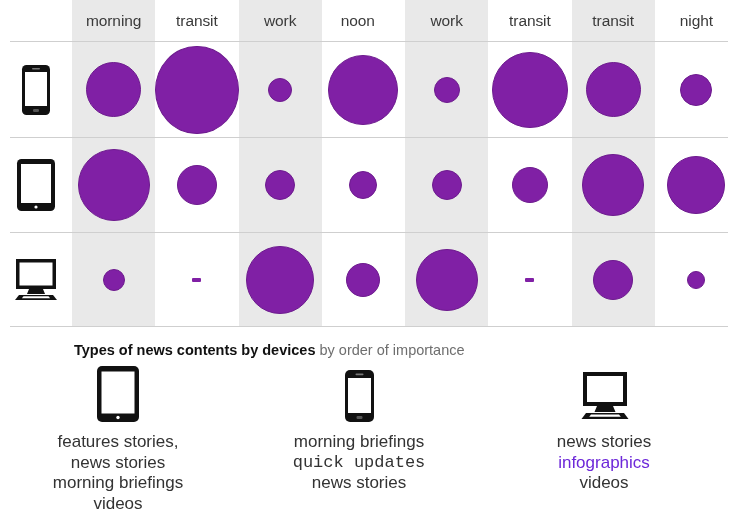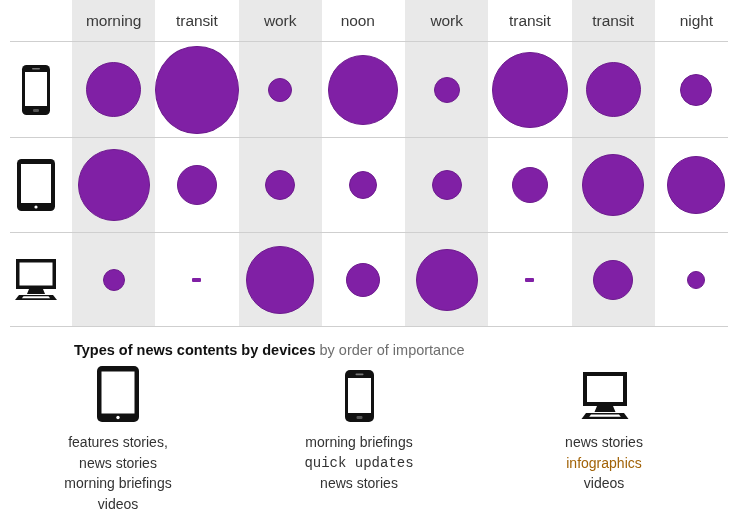--- a/index.html
+++ b/index.html
@@ -137,21 +137,21 @@
   .legend-icon-wrap {
     height: 56px;
     display: flex;
     align-items: flex-end;
     justify-content: center;
   }
   .legend-items {
     margin-top: 9px;
   }
   .legend-item {
-    font-size: 14px;
+    font-size: 17px;
     line-height: 20.5px;
     color: #333333;
     white-space: nowrap;
   }
 
   svg { display: block; }
 </style>
 </head>
 <body>
 
@@ -336,18 +336,18 @@
         <svg width="52" height="52" viewBox="0 0 52 52">
           <rect x="5" y="1" width="44" height="34" fill="#111111"></rect>
           <rect x="9" y="5" width="36" height="26" fill="#ffffff"></rect>
           <path d="M19 35 h16 l2.5 6 h-21 z" fill="#111111"></path>
           <path d="M8 42 h38 l4.5 6 h-47 z" fill="#111111"></path>
           <path d="M13 43.5 h28 l1.8 2.2 h-31.6 z" fill="#ffffff"></path>
         </svg>
       </div>
       <div class="legend-items">
           <div class="legend-item" style="color: rgb(51, 51, 51);">news stories</div>
-          <div class="legend-item" style="color: #a16207;">infographics</div>
+          <div class="legend-item" style="color: #6d28d9;">infographics</div>
           <div class="legend-item" style="color: rgb(51, 51, 51);">videos</div>
         </div>
     </div>
   </div>
 </div>
 
 </body></html>

